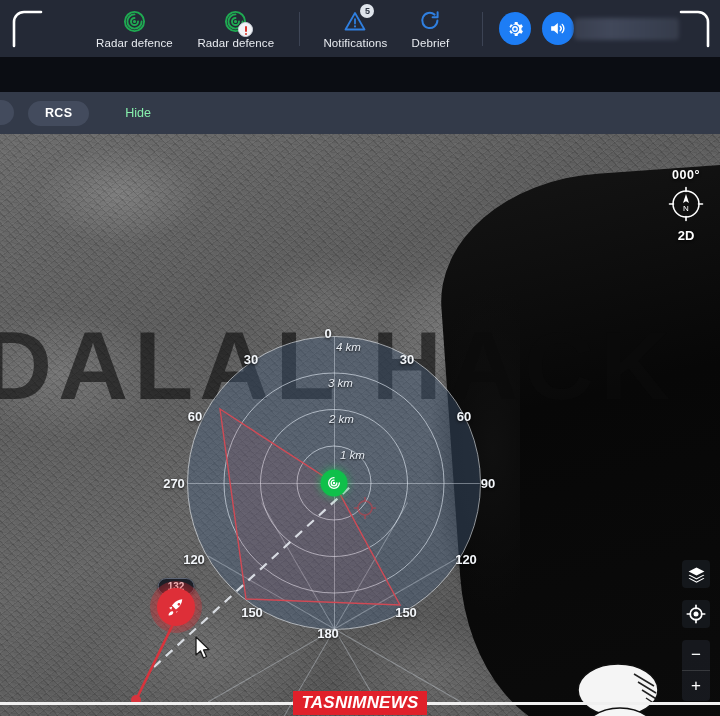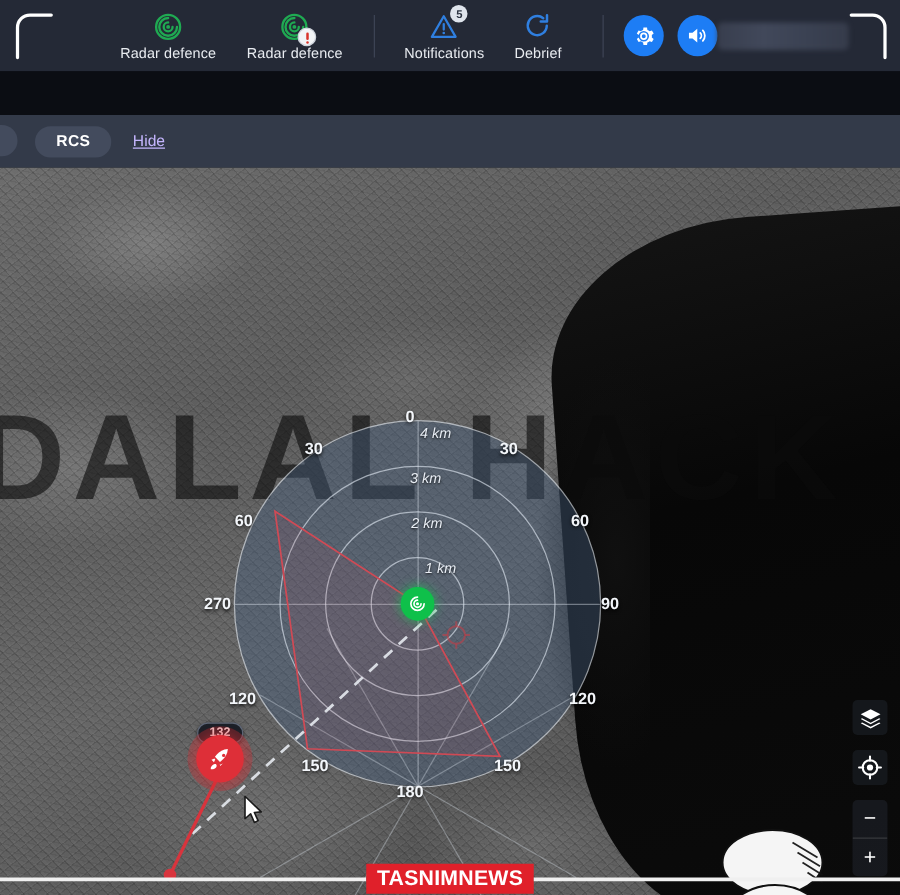--- a/index.html
+++ b/index.html
@@ -66,21 +66,21 @@
   }
   .pill{
     height:25px;border-radius:13px;background:#434b5d;color:#fff;
     font-size:12.5px;font-weight:bold;display:flex;align-items:center;justify-content:center;
     padding:0 17px;cursor:pointer;letter-spacing:.3px;
   }
   .pill-stub{
     position:absolute;left:-14px;top:8px;width:28px;height:25px;border-radius:13px;background:#434b5d;
   }
   .hidelink{
-    color:#c4b5fd;font-size:12.5px;text-decoration:underline;cursor:pointer;margin-left:17px;
+    color:#86efac;font-size:12.5px;cursor:pointer;margin-left:36px;
   }
 
   
   .map{
     position:absolute;left:0;top:134px;width:720px;height:582px;overflow:hidden;
     background:#585858;
   }
   .map-terrain{
     position:absolute;inset:0;
     background:
@@ -216,21 +216,21 @@
 
   
   .btm{
     position:absolute;left:0;bottom:0;width:720px;height:26px;
     display:flex;align-items:center;justify-content:center;
   }
   .btm-line{flex:1;height:3px;background:#f0f0f0;}
   .btm-line.l{margin-right:0;max-width:none;}
   .tasnim{
     background:#e0202a;color:#fff;font-size:17px;font-weight:bold;
-    padding:2px 9px;letter-spacing:.2px;
+    padding:2px 9px;letter-spacing:.2px;font-style:italic;
   }
 </style>
 </head>
 <body>
 
 <div id="app">
 
   <div class="map">
     <div class="map-terrain"></div>
     <div class="map-noise"></div>
@@ -337,20 +337,30 @@
           </g>
           <circle cx="14.8" cy="8.4" r="1.5" fill="#de2f38"></circle>
         </svg>
       </div>
     </div>
 
     <svg class="cursor-ptr" viewBox="0 0 22 26">
       <path d="M4 1 L4 19 L8.5 15 L11.5 22 L14.5 20.5 L11.5 14 L17 13.5 Z" fill="#ffffff" stroke="#1b1b1b" stroke-width="1.3" stroke-linejoin="round"></path>
     </svg>
 
+    <div class="compass-wrap">
+      <div class="compass-deg">000°</div>
+      <svg width="40" height="40" viewBox="0 0 40 40">
+        <circle cx="20" cy="20" r="13" fill="none" stroke="#ffffff" stroke-width="1.5"></circle>
+        <path d="M20 3.5 l0 4 M20 32.5 l0 4 M3.5 20 l4 0 M32.5 20 l4 0" stroke="#fff" stroke-width="1.6" stroke-linecap="round"></path>
+        <path d="M20 10 L23 19 L20 17.2 L17 19 Z" fill="#ffffff"></path>
+        <text x="20" y="26.5" fill="#ffffff" font-size="8" font-family="Liberation Sans, sans-serif" text-anchor="middle">N</text>
+      </svg>
+      <div class="view-mode">2D</div>
+    </div>
 
     <div class="ctl-btn" style="top:426px;">
       <svg width="19" height="19" viewBox="0 0 24 24">
         <path d="M12 3 L22 8.2 L12 13.4 L2 8.2 Z" fill="#ffffff"></path>
         <path d="M3.4 12.2 L12 16.6 L20.6 12.2 L22 13 L12 18.2 L2 13 Z" fill="#ffffff"></path>
         <path d="M3.4 16.4 L12 20.8 L20.6 16.4 L22 17.2 L12 22.4 L2 17.2 Z" fill="#ffffff"></path>
       </svg>
     </div>
 
     <div class="ctl-btn" style="top:466px;">

